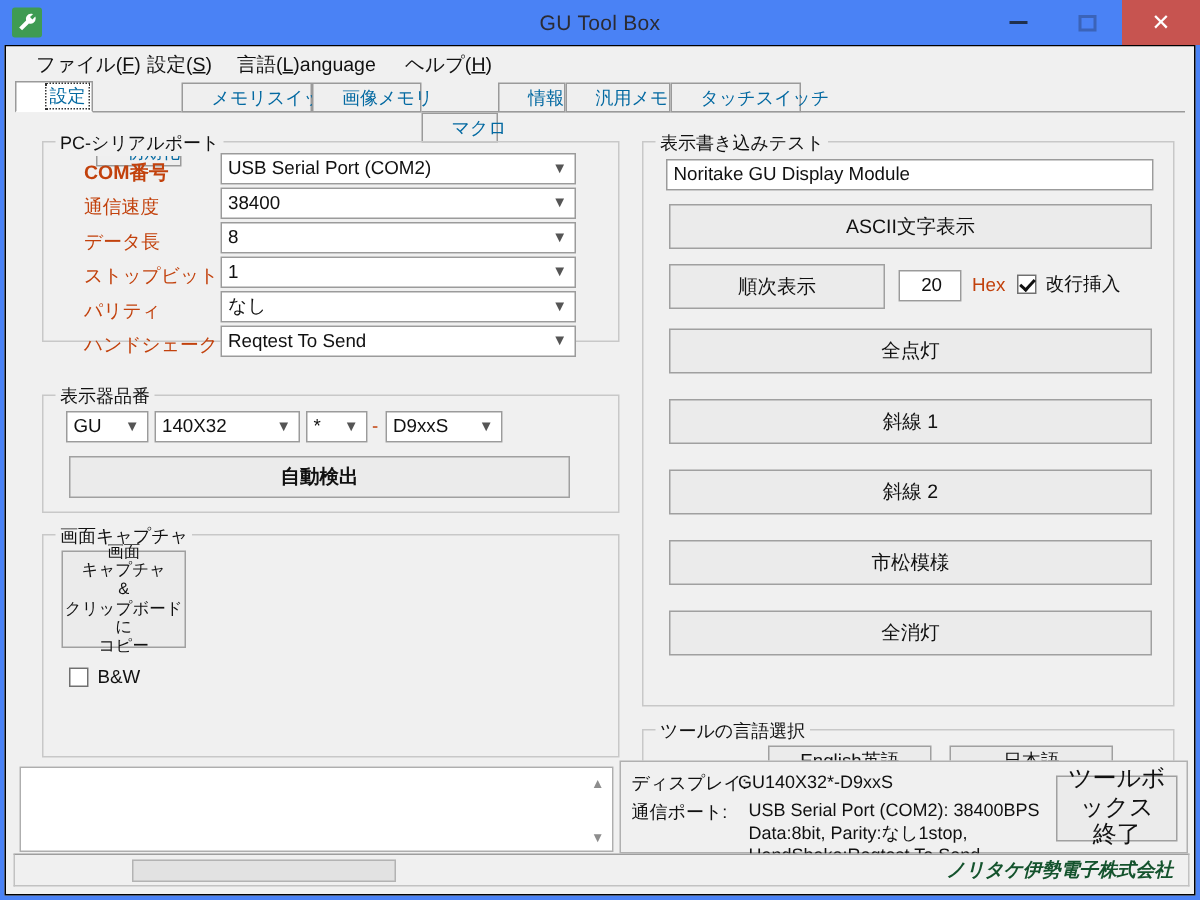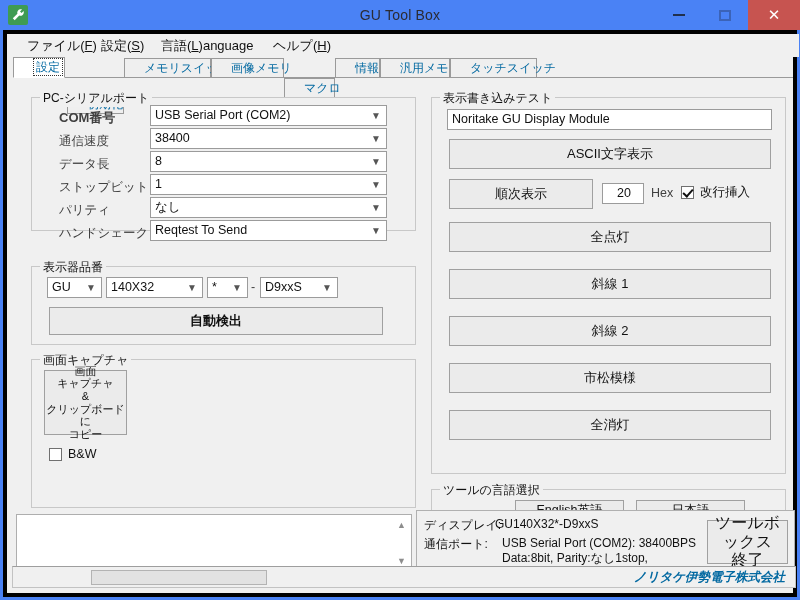--- a/index.html
+++ b/index.html
@@ -21,41 +21,41 @@
      text-align:center;font-size:14px;color:#2b2b33;letter-spacing:.2px;}
   .win-btns{position:absolute;right:0;top:0;height:30px;display:flex;}
   .win-btn{width:46px;height:30px;display:flex;align-items:center;justify-content:center;}
   .win-btn.close{background:#c75450;width:52px;}
   .min-glyph{width:12px;height:2px;background:#20304d;display:block;}
   .max-glyph{width:12px;height:11px;border:2px solid #3b63b8;display:block;box-sizing:border-box;}
   .close-glyph{color:#fff;font-size:15px;line-height:1;font-family:"DejaVu Sans",sans-serif;}
 
   
   .client{position:absolute;left:3px;top:30px;width:794px;height:567px;background:#f0f0f0;
-          border:4px solid #000000;box-sizing:border-box;}
+          border:1px solid #000000;box-sizing:border-box;}
 
   
   .menubar{position:absolute;left:0;top:0;width:792px;height:23px;background:#f0f0f0;}
   .menu-item{position:absolute;top:0;height:23px;line-height:23px;font-size:13px;color:#111;padding:0 6px;white-space:nowrap;}
   .menu-item u{text-decoration:underline;}
 
   
   .tabstrip{position:absolute;left:6px;top:24px;width:786px;height:20px;}
   .tabline{position:absolute;left:0;top:19px;width:780px;height:1px;background:#9a9a9a;}
   .tab{position:absolute;top:0;height:20px;line-height:19px;box-sizing:border-box;
        background:#efefef;border:1px solid #9a9a9a;font-size:12px;color:#0369a1;
        padding:0 19px;white-space:nowrap;text-align:left;}
   .tab.selected{background:#ffffff;border-bottom:1px solid #ffffff;height:21px;}
   .tab.selected .tab-inner{border:1px dotted #333;display:inline-block;padding:0 2px;line-height:16px;}
 
   
   .group{position:absolute;border:1px solid #c8c8c8;box-sizing:border-box;background:transparent;}
   .group > .gl{position:absolute;top:-8px;left:8px;background:#f0f0f0;padding:0 3px;font-size:12px;color:#111;white-space:nowrap;}
 
-  .fieldlabel{position:absolute;font-size:12.5px;color:#404040;white-space:nowrap;}
+  .fieldlabel{position:absolute;font-size:12.5px;color:#c2410c;white-space:nowrap;}
   .fieldlabel.bold{font-weight:bold;font-size:13px;}
 
   
   .combo{position:absolute;box-sizing:border-box;background:#fff;border:1px solid #9b9b9b;
          height:21px;line-height:19px;font-size:12.5px;color:#111;padding-left:4px;
          white-space:nowrap;overflow:hidden;}
   .combo .arrow{position:absolute;right:5px;top:0;height:19px;line-height:19px;color:#555;font-size:10px;}
 
   
   .textbox{position:absolute;box-sizing:border-box;background:#fff;border:1px solid #9b9b9b;
@@ -85,21 +85,21 @@
 
   
   .statusblock{position:absolute;box-sizing:border-box;border:1px solid #b0b0b0;background:#f0f0f0;}
   .st-label{position:absolute;font-size:12px;color:#111;white-space:nowrap;}
   .st-val{position:absolute;font-size:12px;color:#111;white-space:pre-line;line-height:1.25;}
 
   
   .statusbar{position:absolute;left:5px;bottom:5px;width:784px;height:22px;box-sizing:border-box;
              background:#f0f0f0;border:1px solid #c2c2c2;border-top:1px solid #9e9e9e;}
   .progress{position:absolute;left:78px;top:3px;width:176px;height:15px;background:#e2e2e2;border:1px solid #b3b3b3;box-sizing:border-box;}
-  .company{position:absolute;right:10px;top:0;height:20px;line-height:20px;font-style:italic;font-weight:bold;font-size:12.5px;color:#0369a1;white-space:nowrap;}
+  .company{position:absolute;right:10px;top:0;height:20px;line-height:20px;font-style:italic;font-weight:bold;font-size:12.5px;color:#14532d;white-space:nowrap;}
 </style>
 </head>
 <body>
 
 <div class="window">
 
   <div class="titlebar">
     <div class="app-icon">
       <svg width="14" height="14" viewBox="0 0 14 14" aria-hidden="true">
         <path d="M9.6 1.2a3.4 3.4 0 0 0-3.2 4.5L1.8 10.3l1.9 1.9 4.6-4.6a3.4 3.4 0 0 0 4.5-3.2c0-.5-.1-1-.3-1.4L10.6 5 9 3.4l2-1.9c-.4-.2-.9-.3-1.4-.3z" fill="#ffffff"></path>

